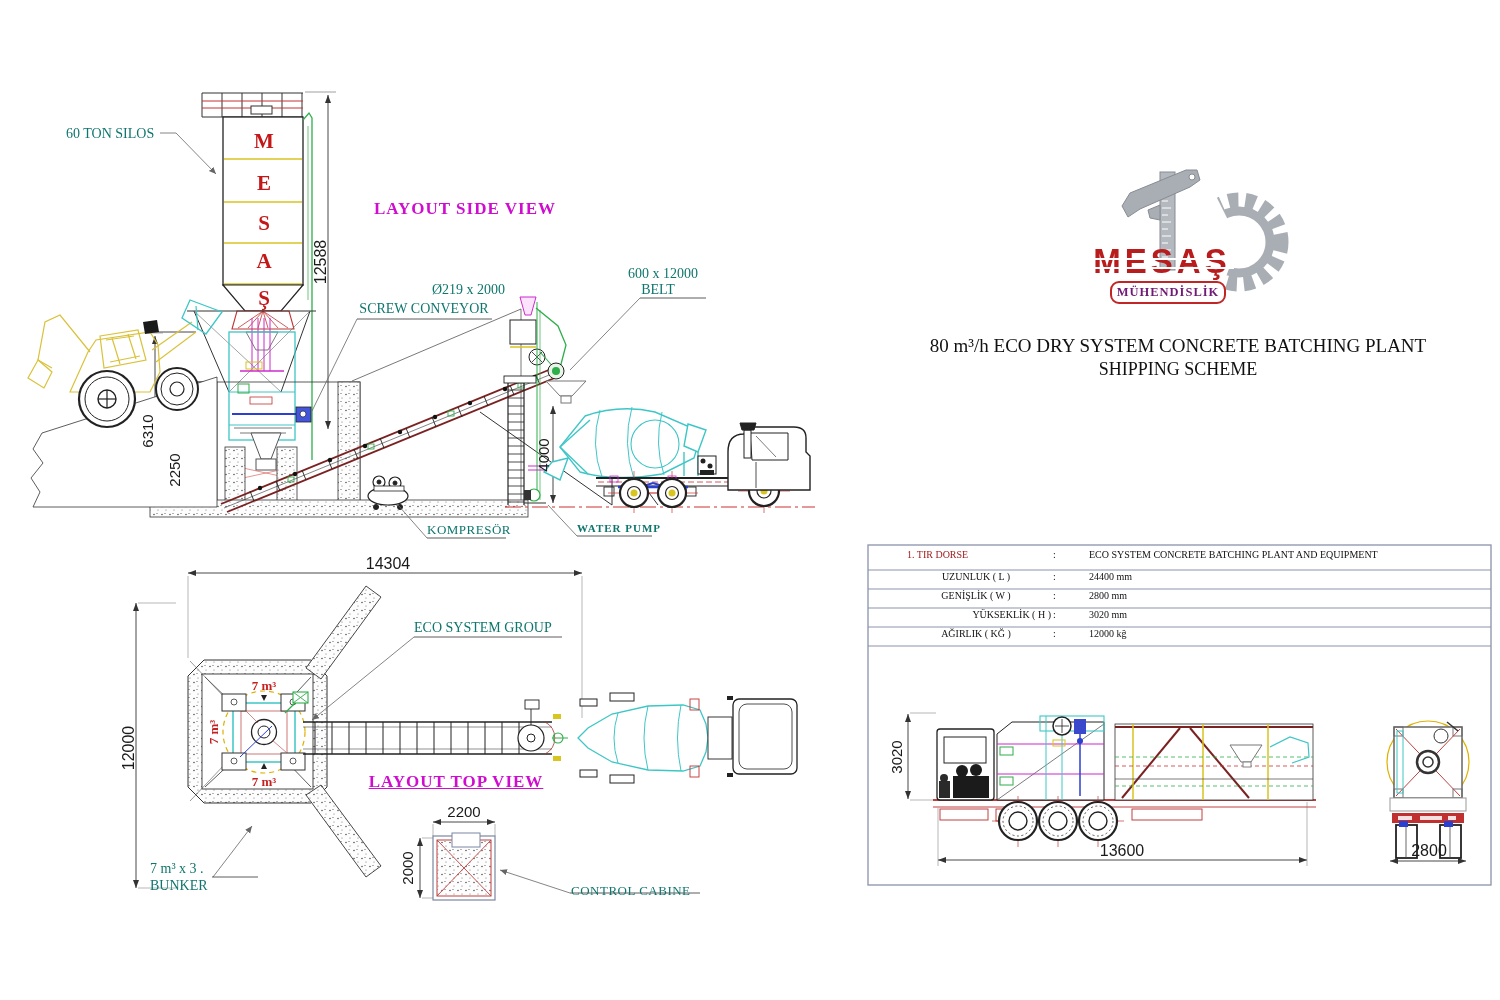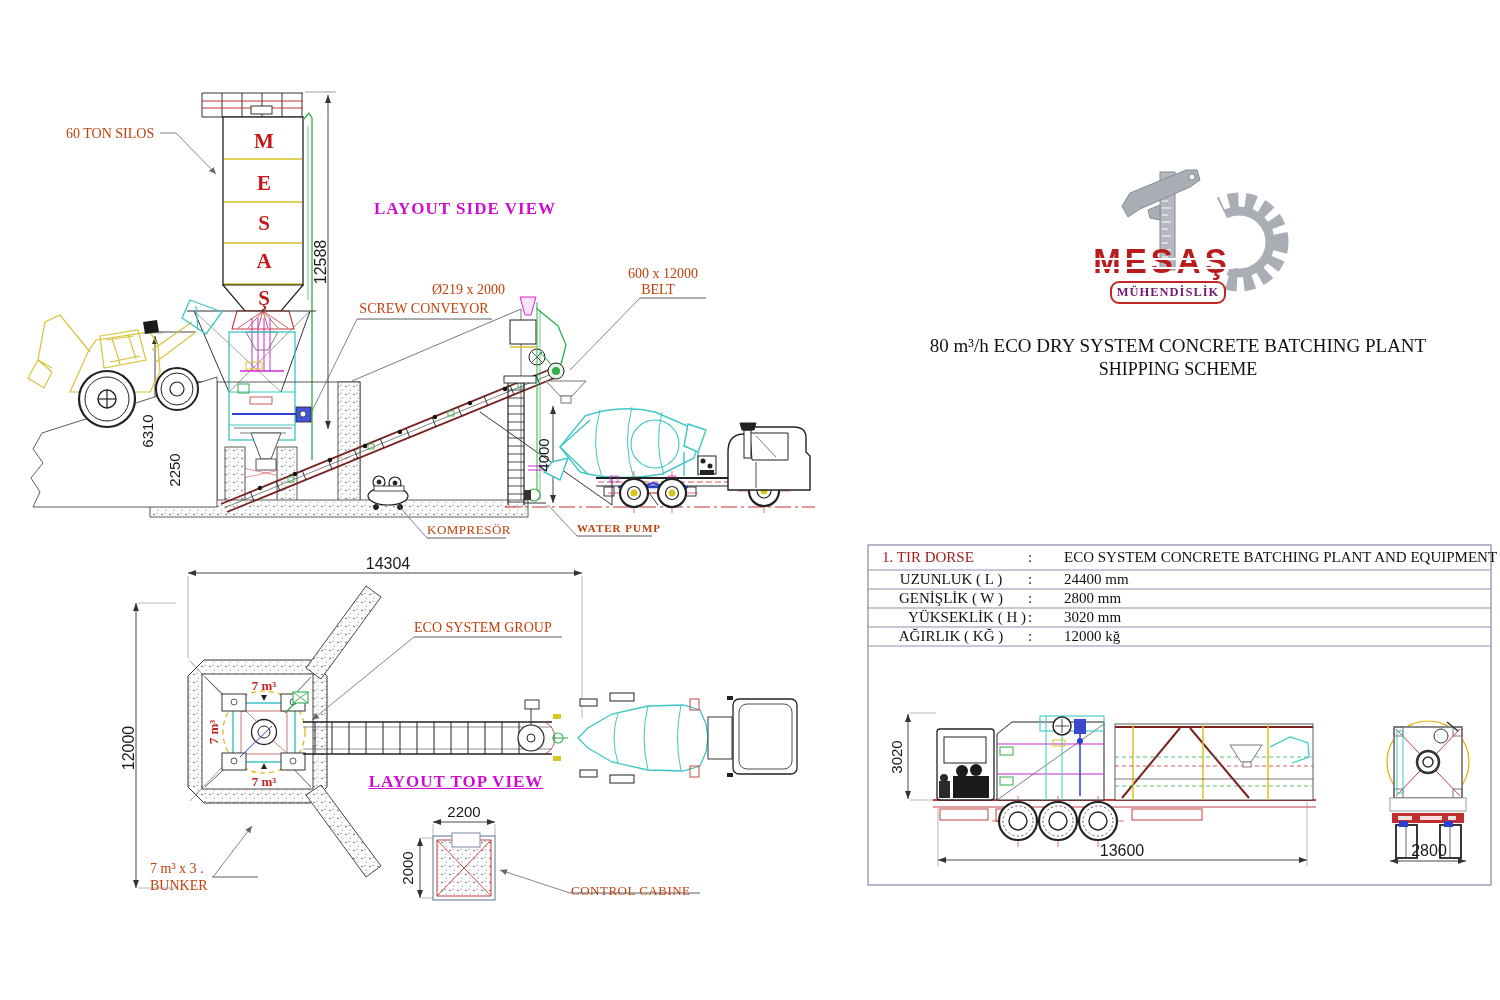--- a/index.html
+++ b/index.html
@@ -2,31 +2,31 @@
 <html><head>
 <meta charset="utf-8">
 <style>
   html,body{margin:0;padding:0;background:#ffffff;}
   #canvas{position:relative;width:1500px;height:1000px;background:#fff;overflow:hidden;
           font-family:"Liberation Serif",serif;}
   svg{position:absolute;left:0;top:0;}
   .t{position:absolute;color:#111;white-space:nowrap;line-height:1.1;}
   .dim{font-family:"Liberation Sans",sans-serif;font-size:15px;color:#1a1a1a;text-align:center;}
   .dim-lg{font-size:16px;}
-  .lbl{font-family:"Liberation Serif",serif;font-size:14px;color:#c2410c;}
+  .lbl{font-family:"Liberation Serif",serif;font-size:14px;color:#0f766e;}
   .lbl-sm{font-size:11px;letter-spacing:1px;font-weight:bold;}
   .lbl-md{font-size:13px;letter-spacing:0.5px;}
   .view-title{font-family:"Liberation Serif",serif;font-weight:bold;font-size:17px;color:#cf0ccf;
               letter-spacing:1px;text-align:center;}
   .red-cap{font-family:"Liberation Serif",serif;font-weight:bold;font-size:13px;color:#c42222;text-align:center;}
   .silo-letter{font-family:"Liberation Serif",serif;font-weight:bold;font-size:21px;color:#c41818;
                width:30px;text-align:center;}
   .v{transform:rotate(-90deg);transform-origin:center;display:flex;align-items:center;justify-content:center;}
   .vbox{height:18px;width:70px;}
-  .tbl{font-family:"Liberation Serif",serif;font-size:15px;color:#111;}
+  .tbl{font-family:"Liberation Serif",serif;font-size:10px;color:#111;margin-left:25px;}
   .tbl-red{color:#a02020;}
   .title-line{font-family:"Liberation Serif",serif;text-align:center;color:#111;}
   .logo-word{font-family:"Liberation Sans",sans-serif;font-weight:800;font-size:33px;color:#b91c1c;
              letter-spacing:4px;text-align:center;transform:scaleY(1.08);}
   .stencil{position:absolute;background:#fff;height:2px;}
   .badge{position:absolute;border:2px solid #c22525;border-radius:9px;box-shadow:0 0 0 1px #fff inset;
          display:flex;align-items:center;justify-content:center;}
   .badge-text{font-family:"Liberation Serif",serif;font-weight:bold;font-size:12.5px;color:#701a75;
               letter-spacing:1px;}
 </style>

